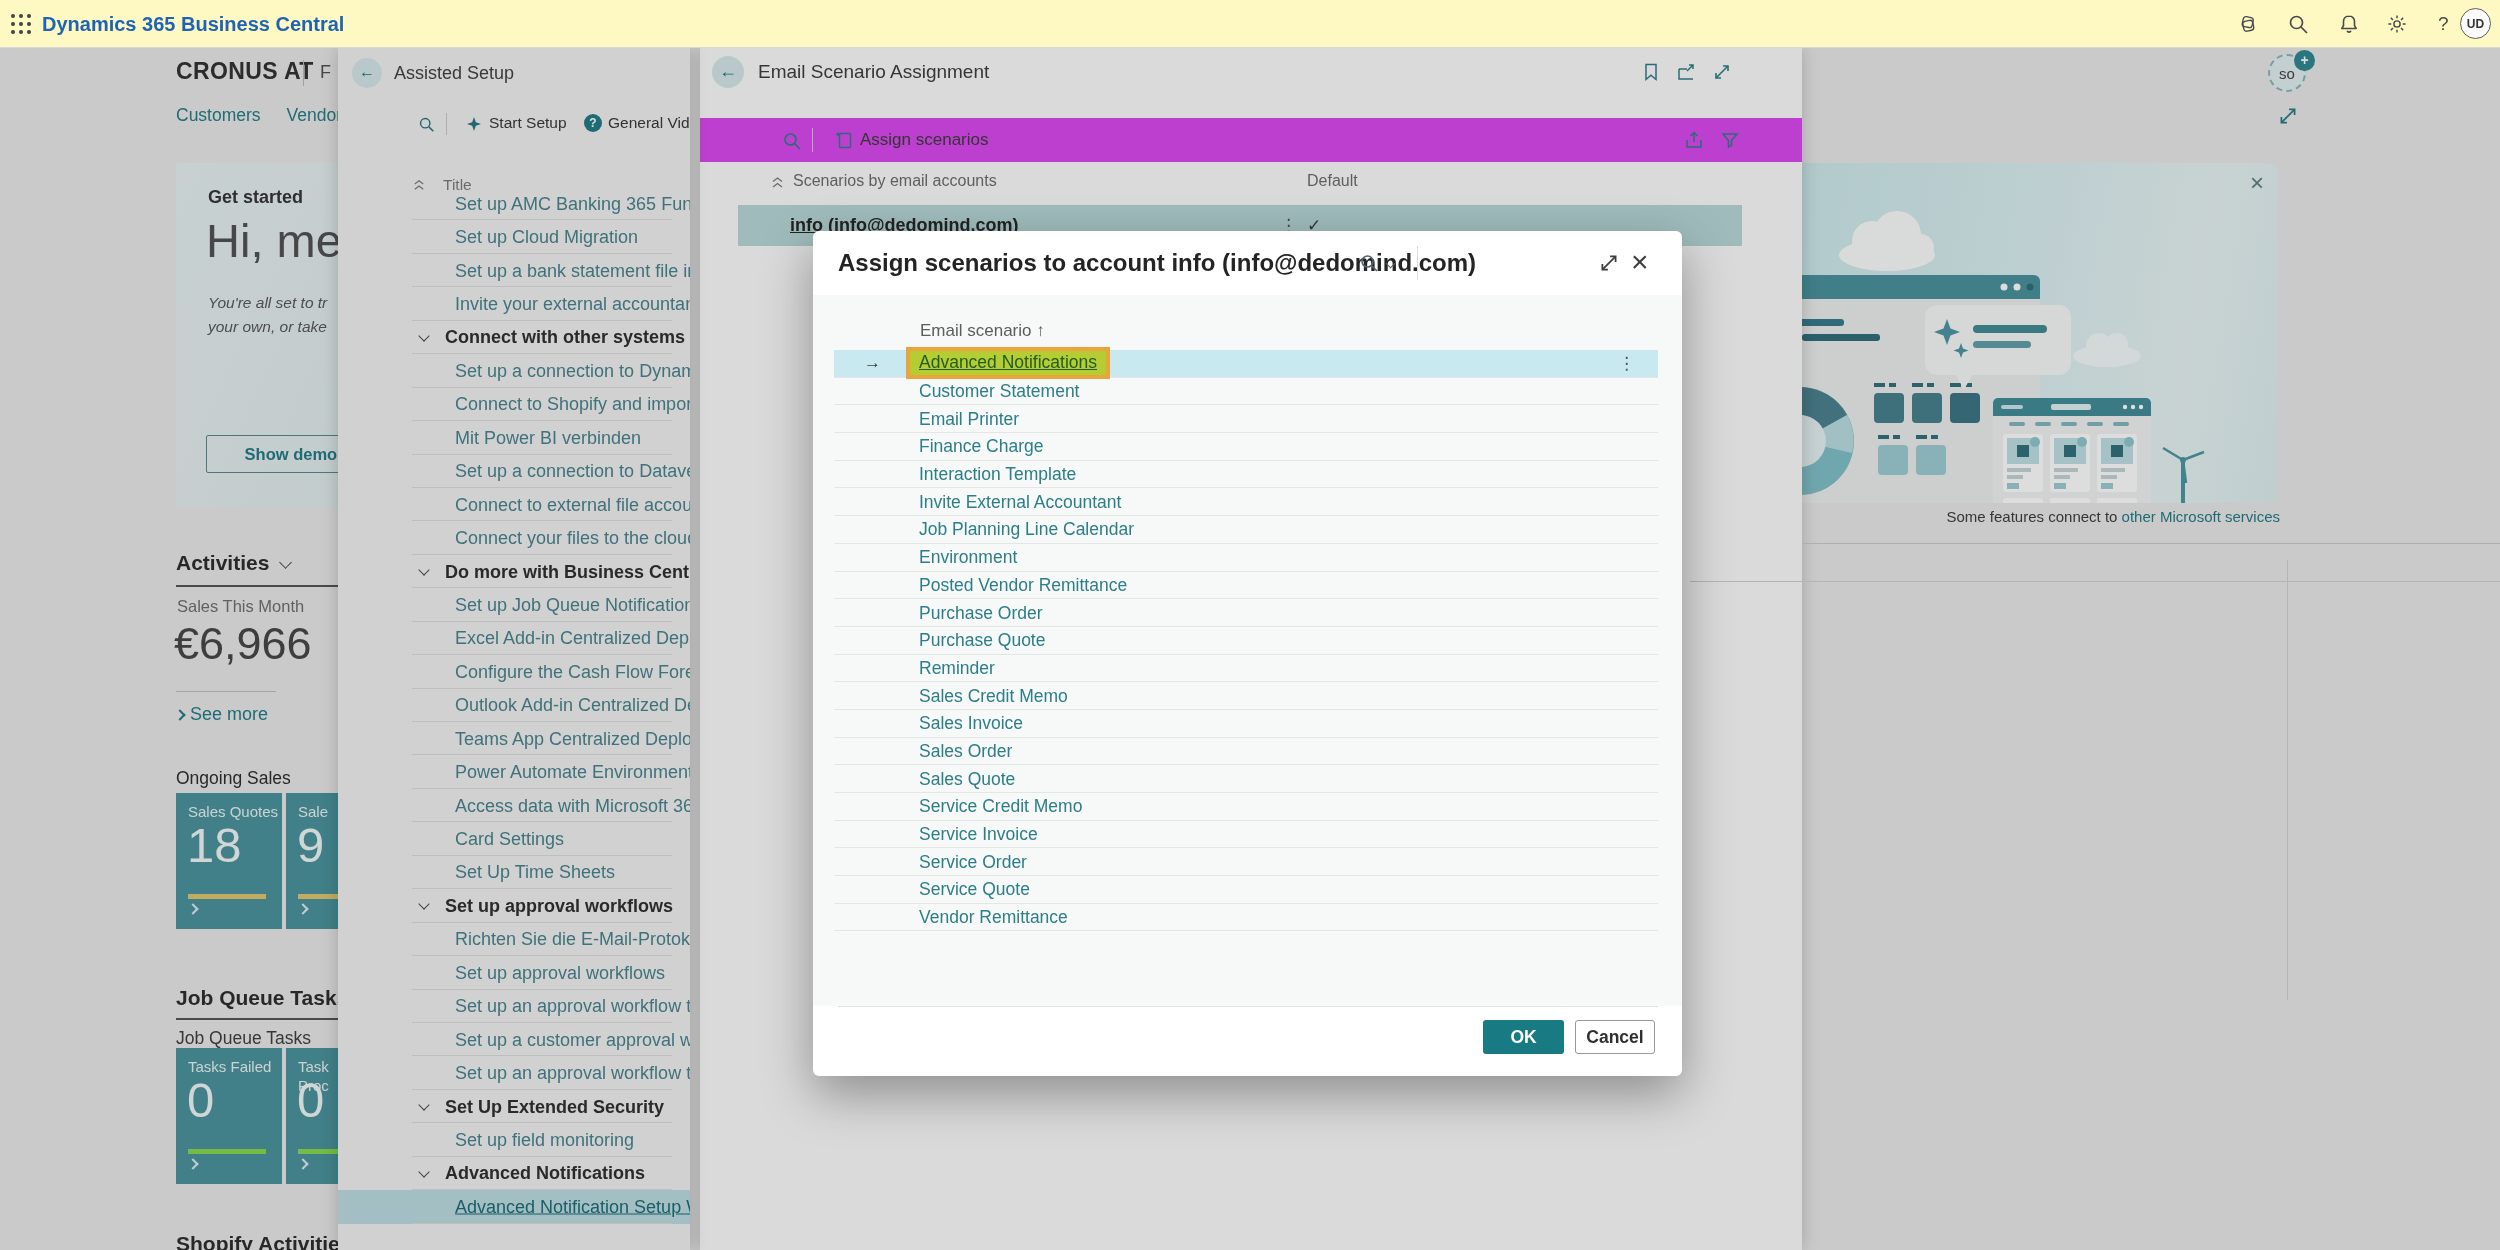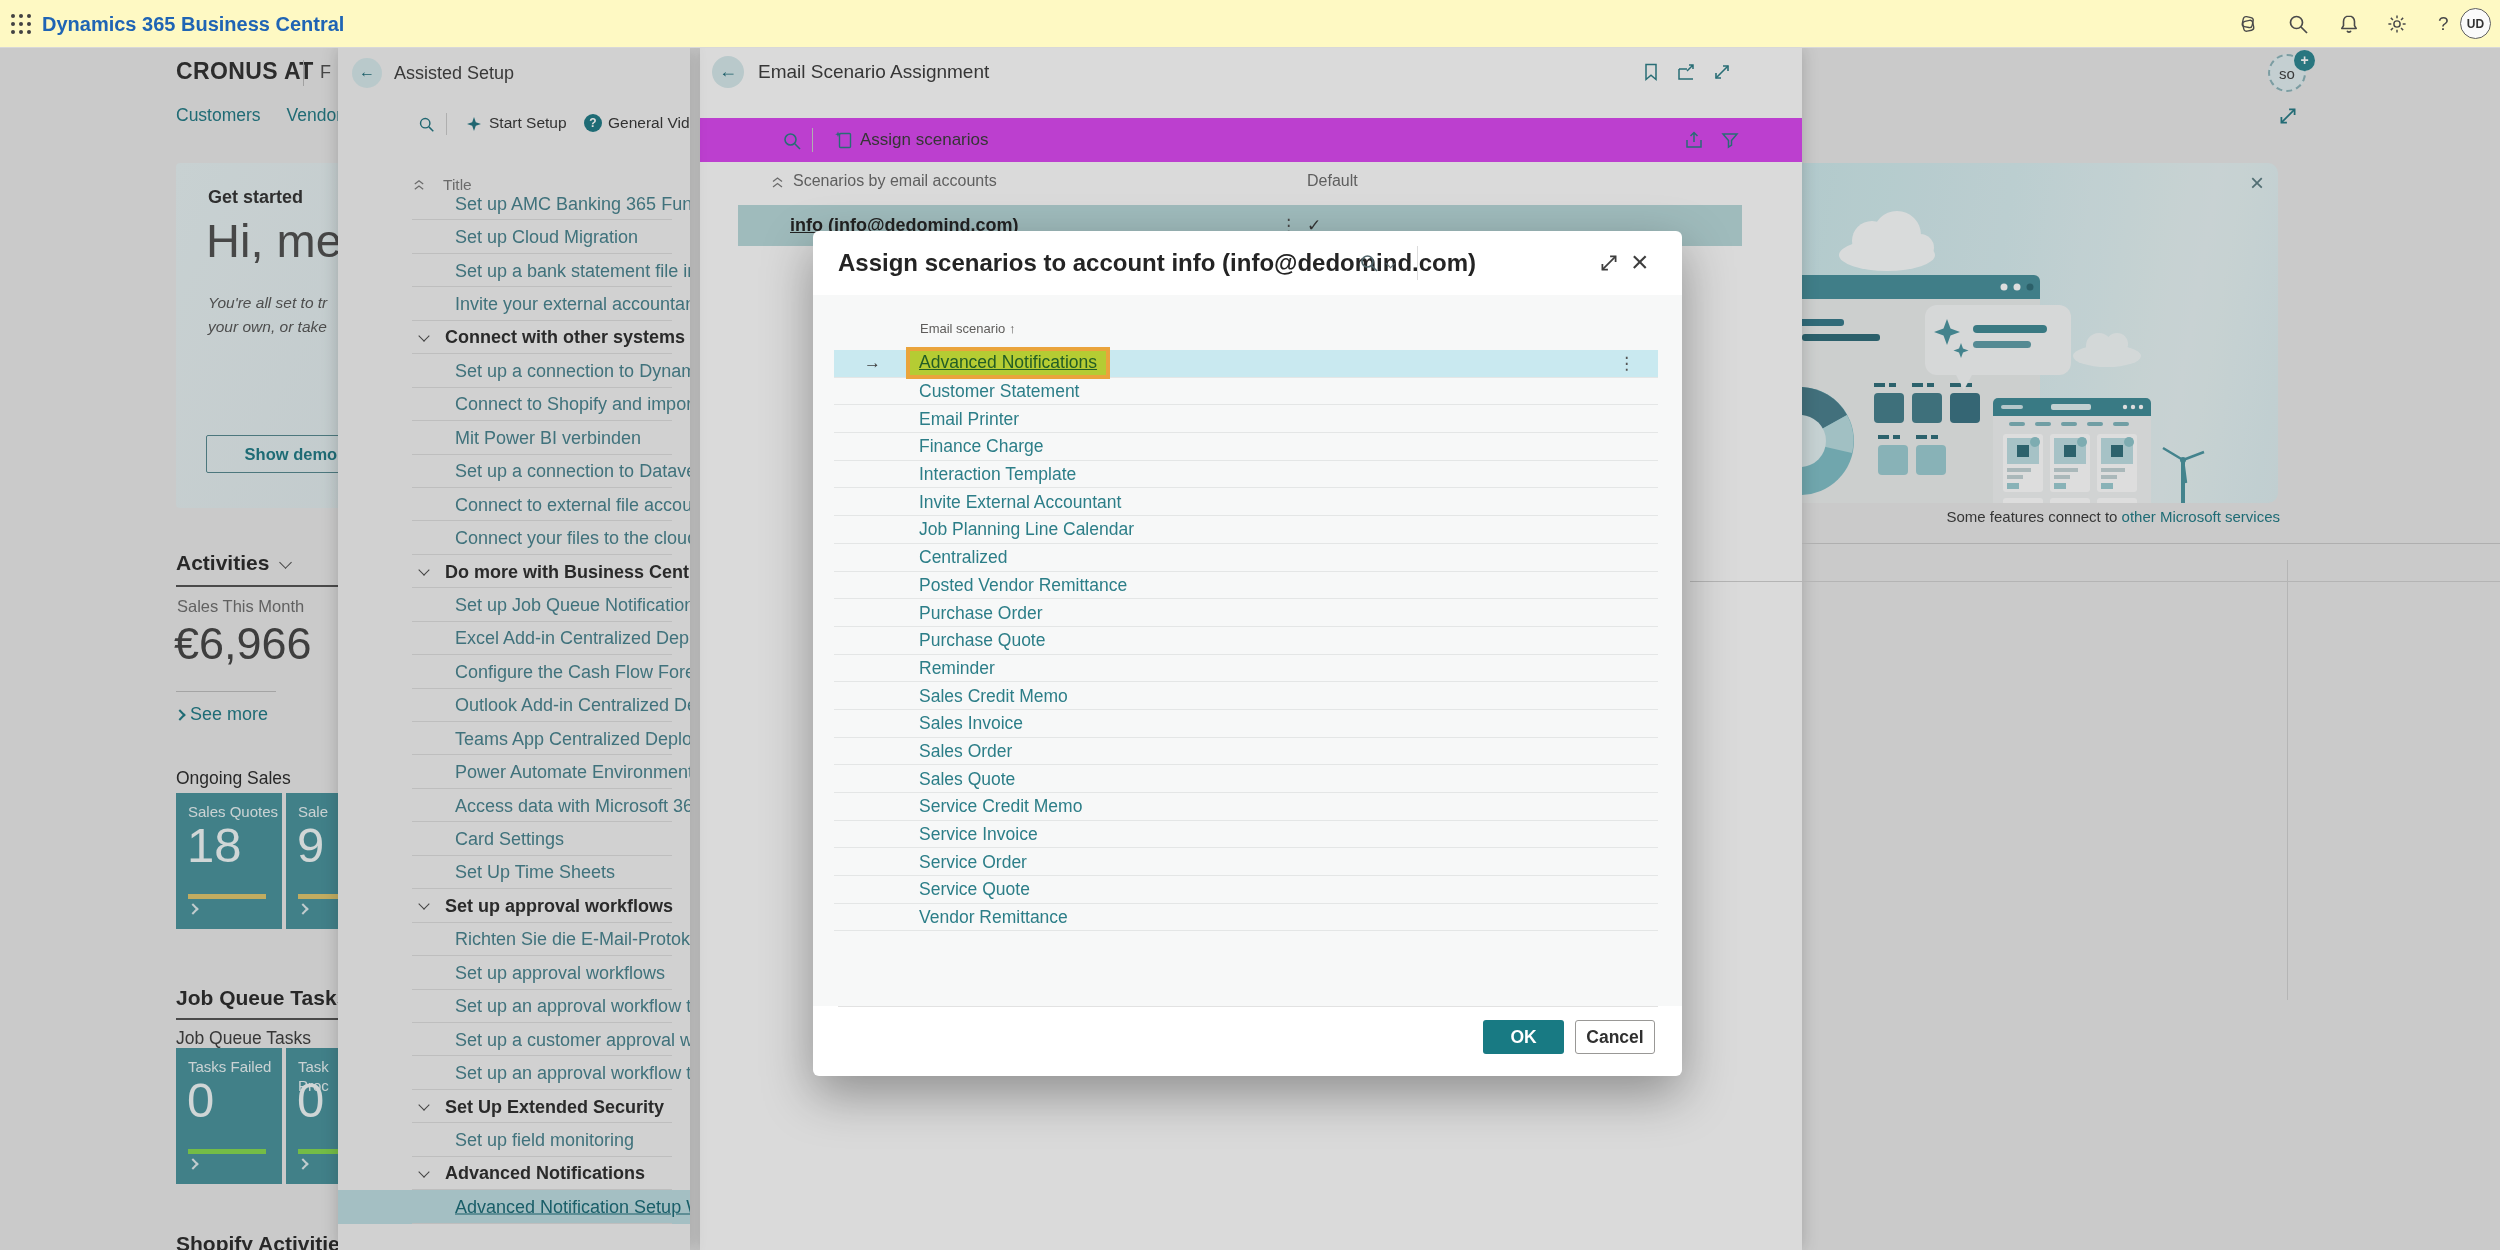--- a/index.html
+++ b/index.html
@@ -106,21 +106,21 @@
 
   
   .modal{position:absolute;left:813px;top:231px;width:869px;height:845px;background:#fff;border-radius:6px;z-index:50;box-shadow:0 18px 50px rgba(0,0,0,.35)}
   .m-title{position:absolute;left:25px;top:0;line-height:64px;font-size:24px;font-weight:600;color:#242424;white-space:nowrap}
   .m-search{position:absolute;left:546px;top:22px;width:20px;height:20px;color:#50656a}
   .m-schev{position:absolute;left:574px;top:29px;width:7px;height:7px;border-right:1.6px solid #50656a;border-bottom:1.6px solid #50656a;transform:rotate(45deg)}
   .m-div{position:absolute;left:604px;top:15px;width:1px;height:34px;background:#dcdcdc}
   .m-expand{position:absolute;left:785px;top:21px;width:22px;height:22px;color:#3e3e3e;cursor:pointer}
   .m-close{position:absolute;left:818px;top:0;line-height:62px;font-size:30px;color:#3e3e3e;cursor:pointer}
   .m-body{position:absolute;left:0;top:64px;width:869px;height:711px;background:#f7f8f8}
-  .m-colhead{position:absolute;left:107px;top:26px;font-size:13px;color:#5e5c5a;white-space:nowrap}
+  .m-colhead{position:absolute;left:107px;top:26px;font-size:17px;color:#5e5c5a;white-space:nowrap}
   .m-rows{position:absolute;left:0;top:55px;width:869px}
   .mrow{position:relative;margin-left:21px;width:824px;height:27.7px;border-bottom:1px solid #e4e6e6;cursor:pointer}
   .mrow-arrow{position:absolute;left:30px;top:50%;transform:translateY(-50%);font-size:17px;color:#3d3d3d;visibility:hidden}
   .mrow-dots{position:absolute;left:784px;top:50%;transform:translateY(-50%);font-size:17px;color:#555;visibility:hidden}
   .mrow-label{position:absolute;left:85px;top:50%;transform:translateY(-50%);font-size:17.5px;color:#2c7e88;white-space:nowrap}
   .mrow.selected{background:#c9e9f0}
   .mrow.selected .mrow-arrow,.mrow.selected .mrow-dots{visibility:visible}
   .mrow.highlight .mrow-label{left:72px;background:#b5cc33;border:4px solid #eaa43c;padding:1px 9px 2px;color:#225d25;text-decoration:underline}
   .m-footer-line{position:absolute;left:25px;top:775px;width:820px;border-top:1px solid #e2e2e2}
   .btn{position:absolute;top:789px;height:34px;border-radius:3px;font-family:inherit;font-size:17.5px;font-weight:600;cursor:pointer}
@@ -686,21 +686,21 @@
           </div>
 
           <div class="mrow">
 
             <span class="mrow-label">Job Planning Line Calendar</span>
 
           </div>
 
           <div class="mrow">
 
-            <span class="mrow-label">Centralized</span>
+            <span class="mrow-label">Environment</span>
 
           </div>
 
           <div class="mrow">
 
             <span class="mrow-label">Posted Vendor Remittance</span>
 
           </div>
 
           <div class="mrow">

